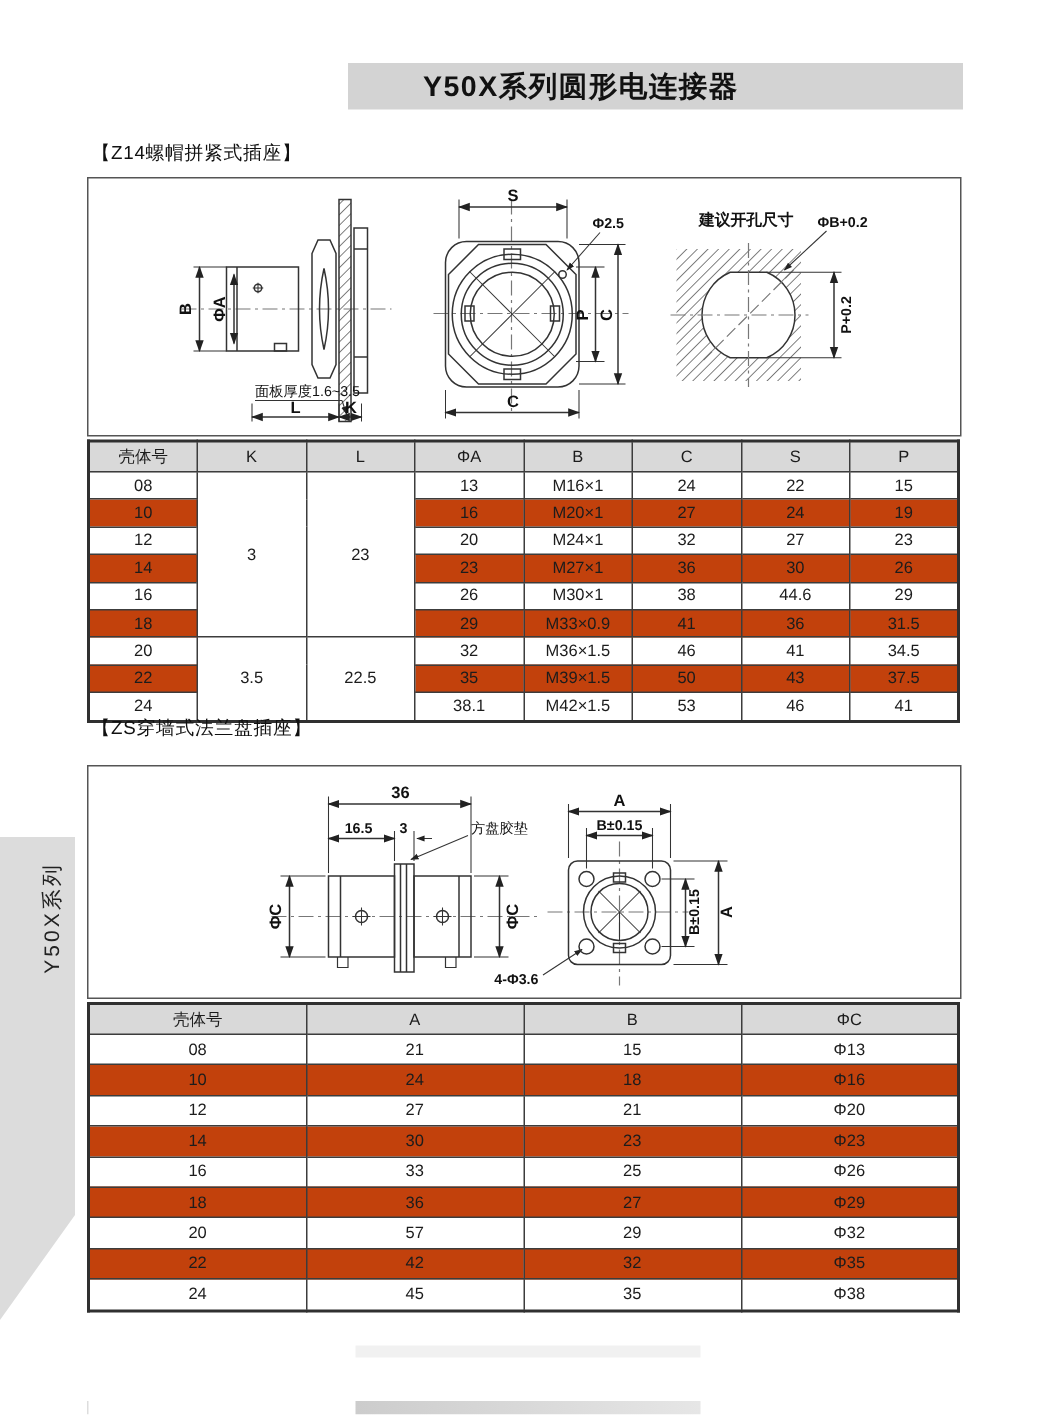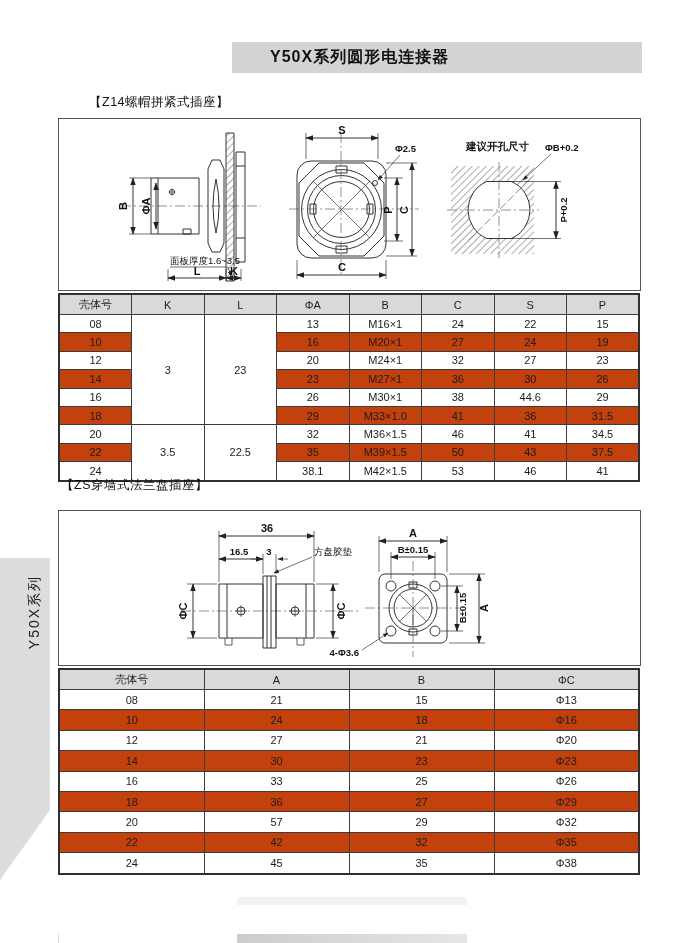--- a/index.html
+++ b/index.html
@@ -5,23 +5,23 @@
   html,body{margin:0;padding:0;}
   body{
     width:700px;height:943px;position:relative;background:#ffffff;
     font-family:"Liberation Sans","DejaVu Sans",sans-serif;color:#1a1a1a;
     overflow:hidden;
   }
   .title-bar{
     position:absolute;left:232px;top:42px;width:410px;height:31px;
     background:#d3d3d3;display:flex;align-items:center;
   }
-  .title-bar .t{font-size:16px;font-weight:bold;padding-left:38px;letter-spacing:1px;color:#111;}
+  .title-bar .t{font-size:19px;font-weight:bold;padding-left:50px;letter-spacing:1px;color:#111;}
   .sec-heading{position:absolute;left:61px;font-size:12.5px;color:#111;letter-spacing:.5px;}
-  #heading1{top:94px;margin-left:28px;}
+  #heading1{top:94px;}
   #heading2{top:477px;}
   .draw-box{position:absolute;left:58px;width:581px;border:1px solid #555;background:#fff;}
   #box1{top:118px;height:171px;}
   #box2{top:510px;height:154px;}
   .draw-box svg{display:block;}
   .data-table{
     position:absolute;left:58px;width:582px;border-collapse:collapse;table-layout:fixed;
     font-size:11px;background:#fff;border:2px solid #303030;
   }
   #table1{top:293px;}
@@ -228,21 +228,21 @@
         <td>16</td>
         <td>26</td>
         <td>M30×1</td>
         <td>38</td>
         <td>44.6</td>
         <td>29</td>
       </tr>
       <tr class="alt">
         <td>18</td>
         <td>29</td>
-        <td>M33×1.0</td>
+        <td>M33×0.9</td>
         <td>41</td>
         <td>36</td>
         <td>31.5</td>
       </tr>
       <tr>
         <td>20</td>
         <td rowspan="3" class="merged">3.5</td>
         <td rowspan="3" class="merged">22.5</td>
         <td>32</td>
         <td>M36×1.5</td>

